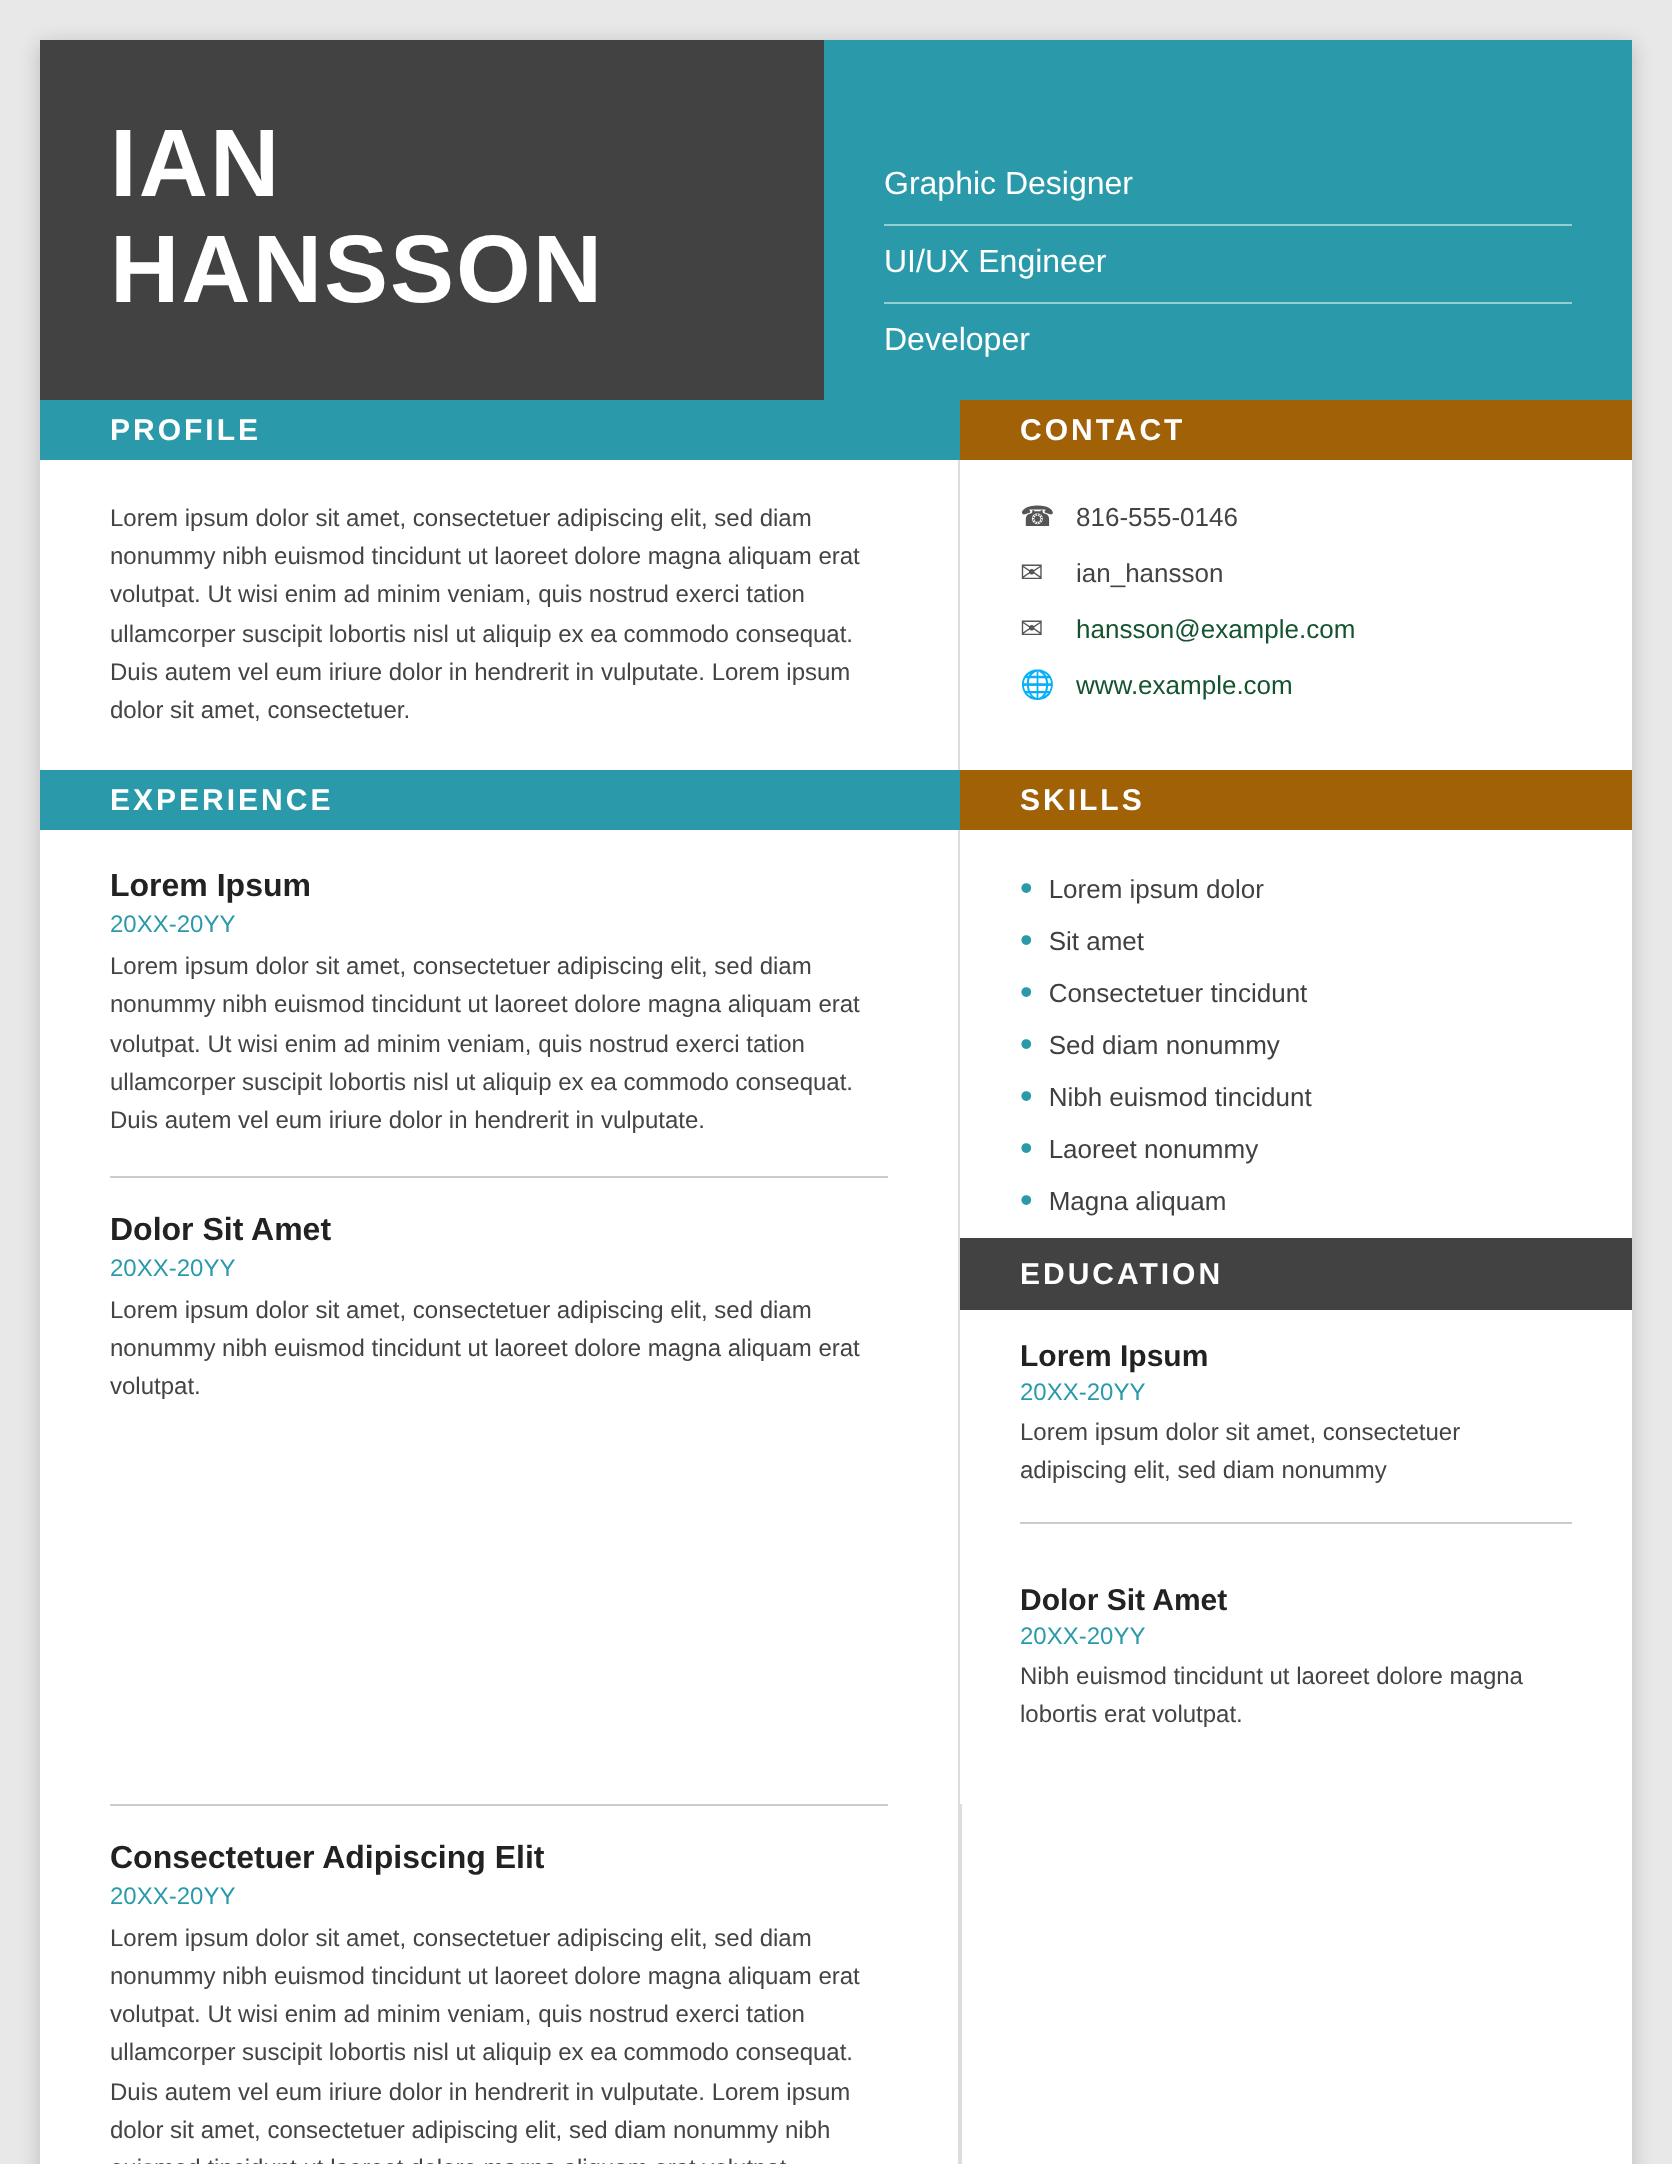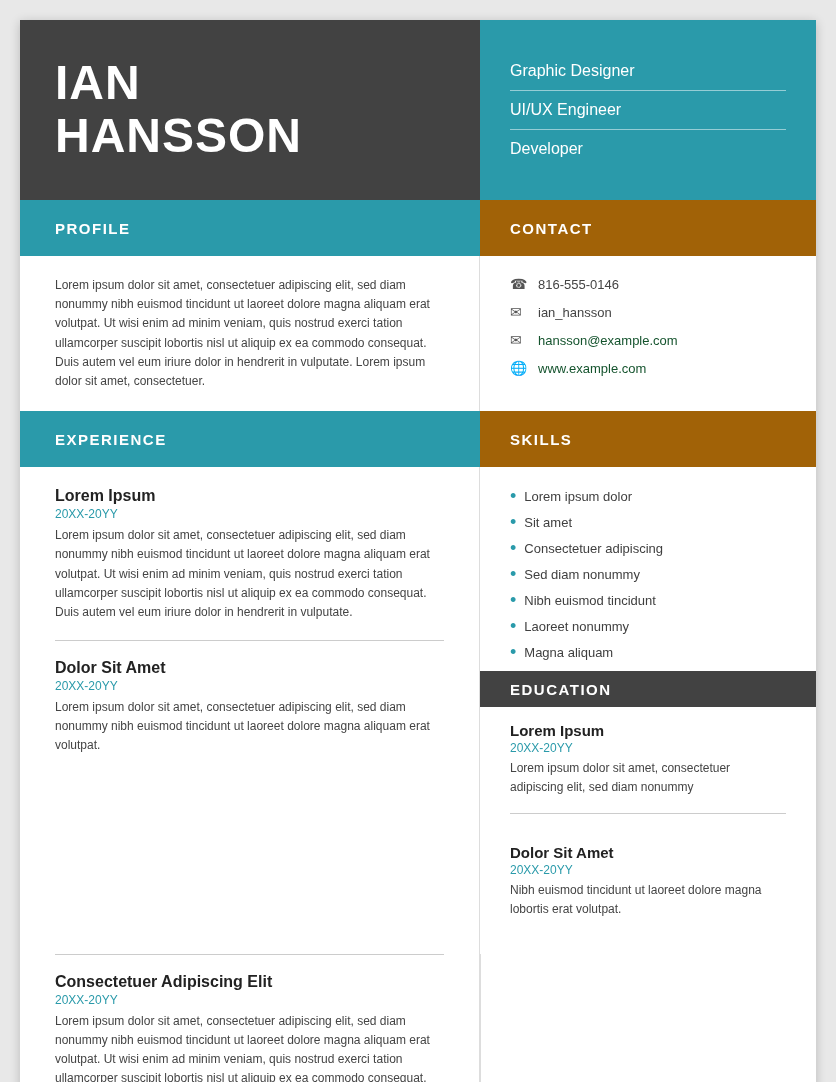--- a/index.html
+++ b/index.html
@@ -17,59 +17,59 @@
       background: #fff;
       box-shadow: 0 2px 10px rgba(0,0,0,0.2);
     }
     
     .header {
       display: flex;
       height: 180px;
     }
     .header-left {
       background: #424242;
-      width: 460px;
+      width: 392px;
       display: flex;
       align-items: center;
       padding: 30px 35px;
     }
     .header-name {
       color: #fff;
       font-size: 48px;
       font-weight: 900;
       line-height: 1.1;
       text-transform: uppercase;
       letter-spacing: 1px;
     }
     .header-right {
       background: #2a9aaa;
       flex: 1;
       display: flex;
       flex-direction: column;
-      justify-content: center;
+      justify-content: flex-end;
       padding: 20px 30px;
       gap: 8px;
     }
     .header-title {
       color: #fff;
       font-size: 16px;
       font-weight: normal;
     }
     .header-title.bold {
       font-weight: normal;
     }
     .header-divider {
       border: none;
       border-bottom: 1px solid rgba(255,255,255,0.5);
       margin: 2px 0;
     }
     
     .section-headers-row {
       display: flex;
-      height: 56px;
+      height: 30px;
     }
     .section-header-left {
       background: #2a9aaa;
       width: 460px;
       display: flex;
       align-items: center;
       padding: 0 35px;
     }
     .section-header-right {
       background: #a16207;
@@ -286,21 +286,21 @@
       <div class="exp-item">
         <div class="exp-title">Dolor Sit Amet</div>
         <div class="exp-date">20XX-20YY</div>
         <div class="exp-desc">Lorem ipsum dolor sit amet, consectetuer adipiscing elit, sed diam nonummy nibh euismod tincidunt ut laoreet dolore magna aliquam erat volutpat.</div>
       </div>
     </div>
     <div class="content-right">
       <ul class="skills-list">
         <li>Lorem ipsum dolor</li>
         <li>Sit amet</li>
-        <li>Consectetuer adipiscing</li>
+        <li>Consectetuer tincidunt</li>
         <li>Sed diam nonummy</li>
         <li>Nibh euismod tincidunt</li>
         <li>Laoreet nonummy</li>
         <li>Magna aliquam</li>
       </ul>
 
       <div class="edu-section-header" style="margin: 10px -30px 0 -30px; padding: 0 30px;">
         <span class="section-title">EDUCATION</span>
       </div>
       <div class="right-bottom" style="padding: 0;">

